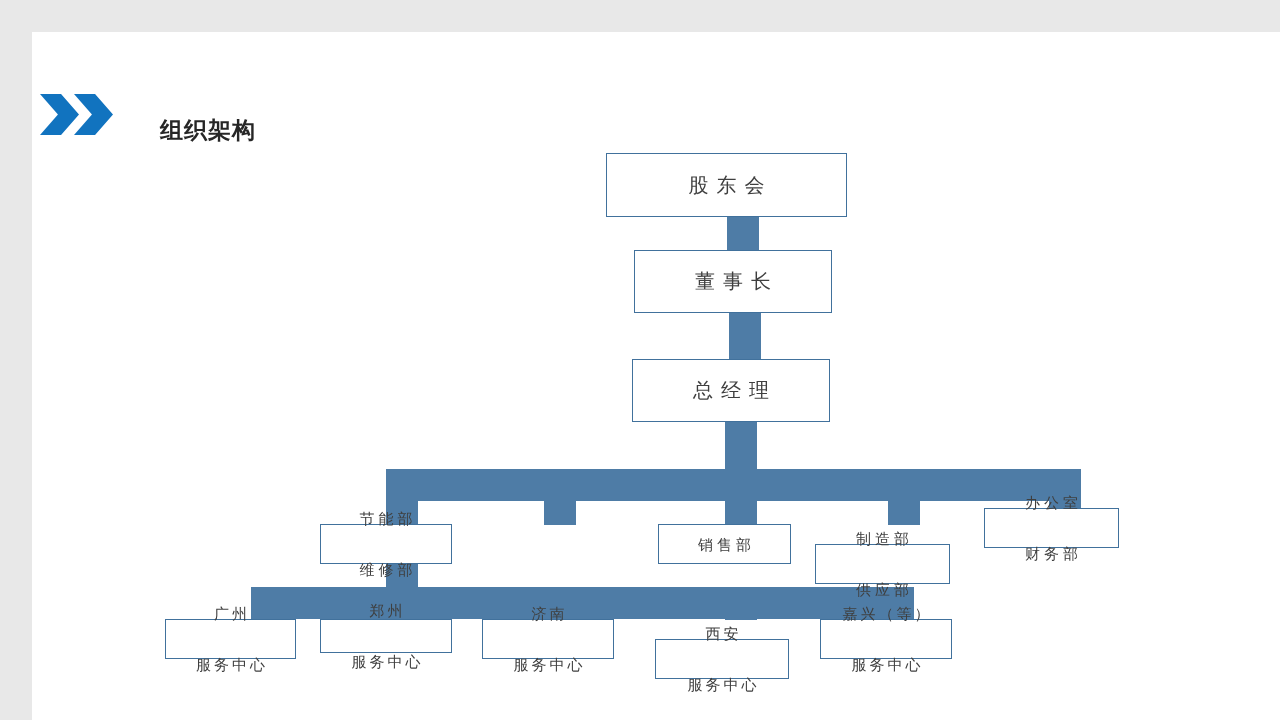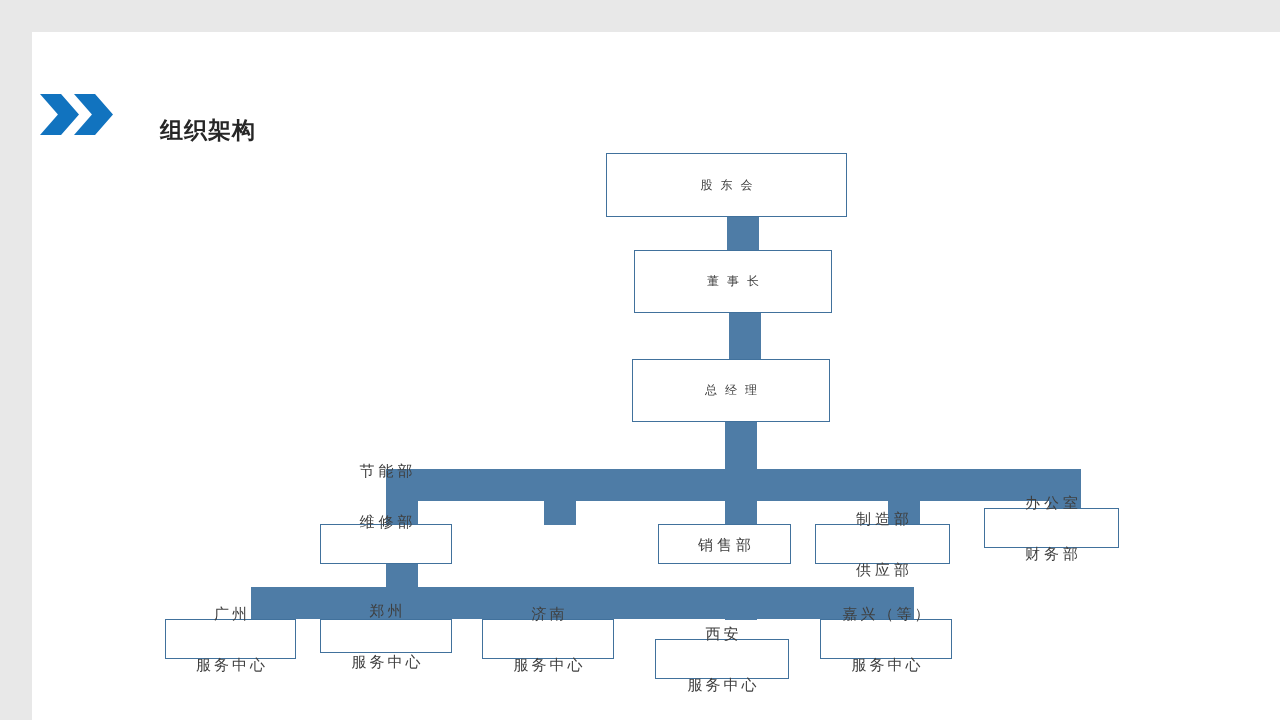--- a/index.html
+++ b/index.html
@@ -49,21 +49,21 @@
   .node{
     position:absolute;
     background:#fff;
     border:1.5px solid var(--box-border);
     display:flex;flex-direction:column;
     align-items:center;justify-content:center;
     color:var(--node-text);
     text-align:center;
     white-space:nowrap;
   }
-  .node.lv-top{font-size:12px;letter-spacing:8px;text-align:center;}
+  .node.lv-top{font-size:20px;letter-spacing:8px;text-align:center;}
   .node.lv-top .node-line{text-indent:8px;}
   .node.lv-mid{font-size:15px;letter-spacing:4px;line-height:19px;}
   .node.lv-mid .node-line{text-indent:4px;}
   .node.lv-low{font-size:15px;letter-spacing:3px;line-height:19px;text-align:center;}
   .node.lv-low .node-line{text-indent:3px;}
   .node-line{display:block;}
   .line{position:absolute;background:var(--connector);}
 </style>
 </head>
 <body>
@@ -99,28 +99,28 @@
     <div class="node lv-top" style="left:574px;top:121px;width:241px;height:64px;">
       <span class="node-line">股东会</span>
     </div>
     <div class="node lv-top" style="left:602px;top:218px;width:198px;height:63px;">
       <span class="node-line">董事长</span>
     </div>
     <div class="node lv-top" style="left:600px;top:327px;width:198px;height:63px;">
       <span class="node-line">总经理</span>
     </div>
 
-    <div class="node lv-mid" style="left:288px;top:492px;width:132px;height:40px;justify-content:flex-end;">
+    <div class="node lv-mid" style="left:288px;top:492px;width:132px;height:40px;">
       <span class="node-line">节能部</span>
       <span class="node-line">维修部</span>
     </div>
     <div class="node lv-mid" style="left:626px;top:492px;width:133px;height:40px;">
       <span class="node-line">销售部</span>
     </div>
-    <div class="node lv-mid" style="left:783px;top:492px;width:135px;height:40px;">
+    <div class="node lv-mid" style="left:783px;top:512px;width:135px;height:40px;">
       <span class="node-line">制造部</span>
       <span class="node-line">供应部</span>
     </div>
     <div class="node lv-mid" style="left:952px;top:476px;width:135px;height:40px;">
       <span class="node-line">办公室</span>
       <span class="node-line">财务部</span>
     </div>
 
     <div class="node lv-low" style="left:133px;top:587px;width:131px;height:40px;">
       <span class="node-line">广州</span>

